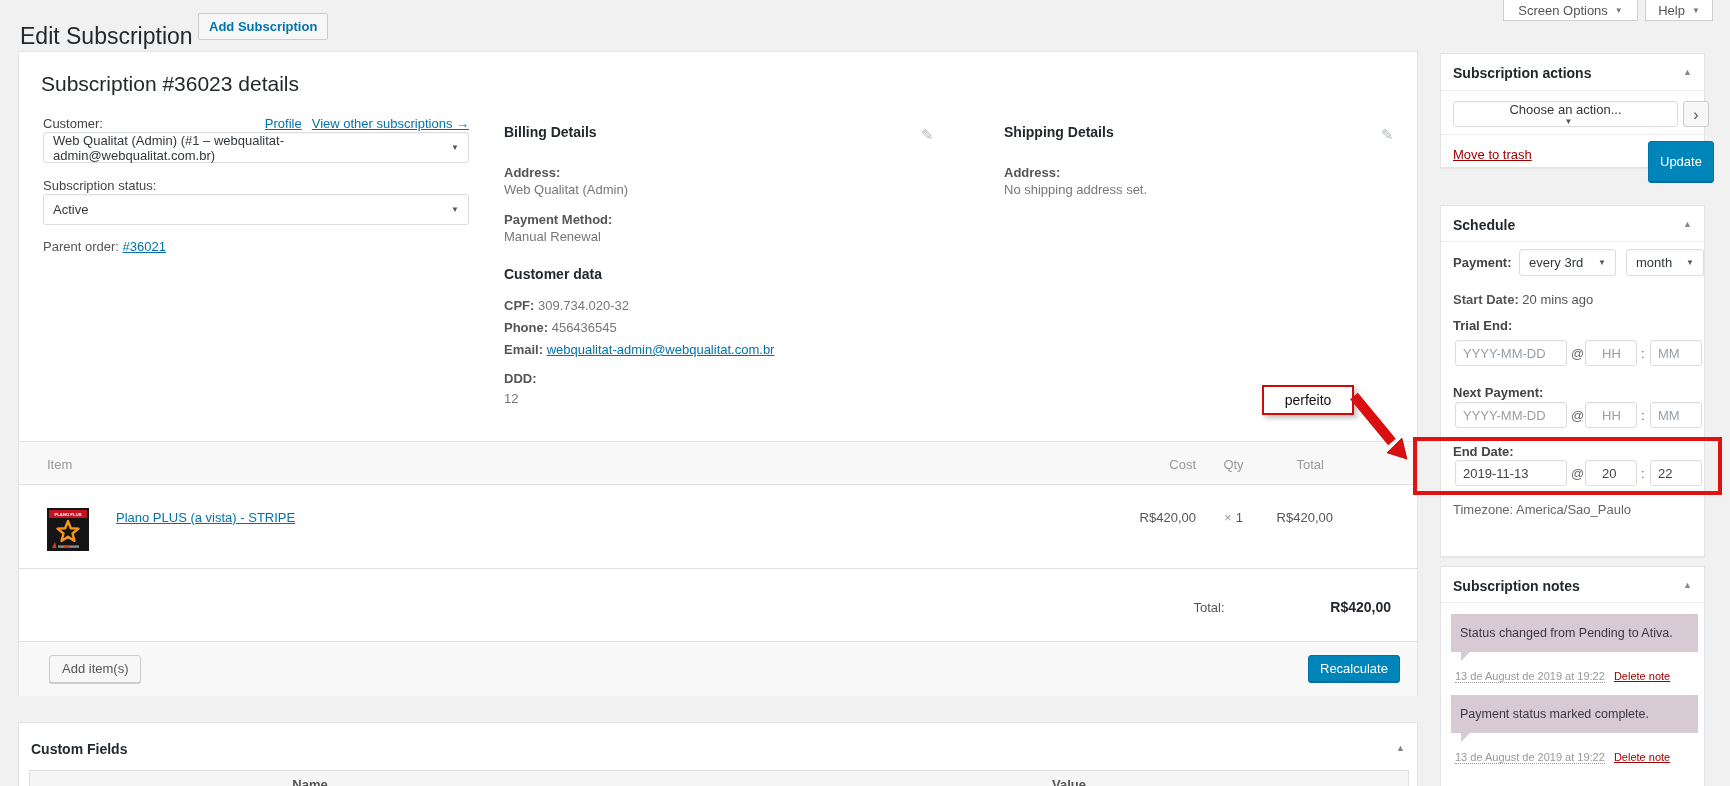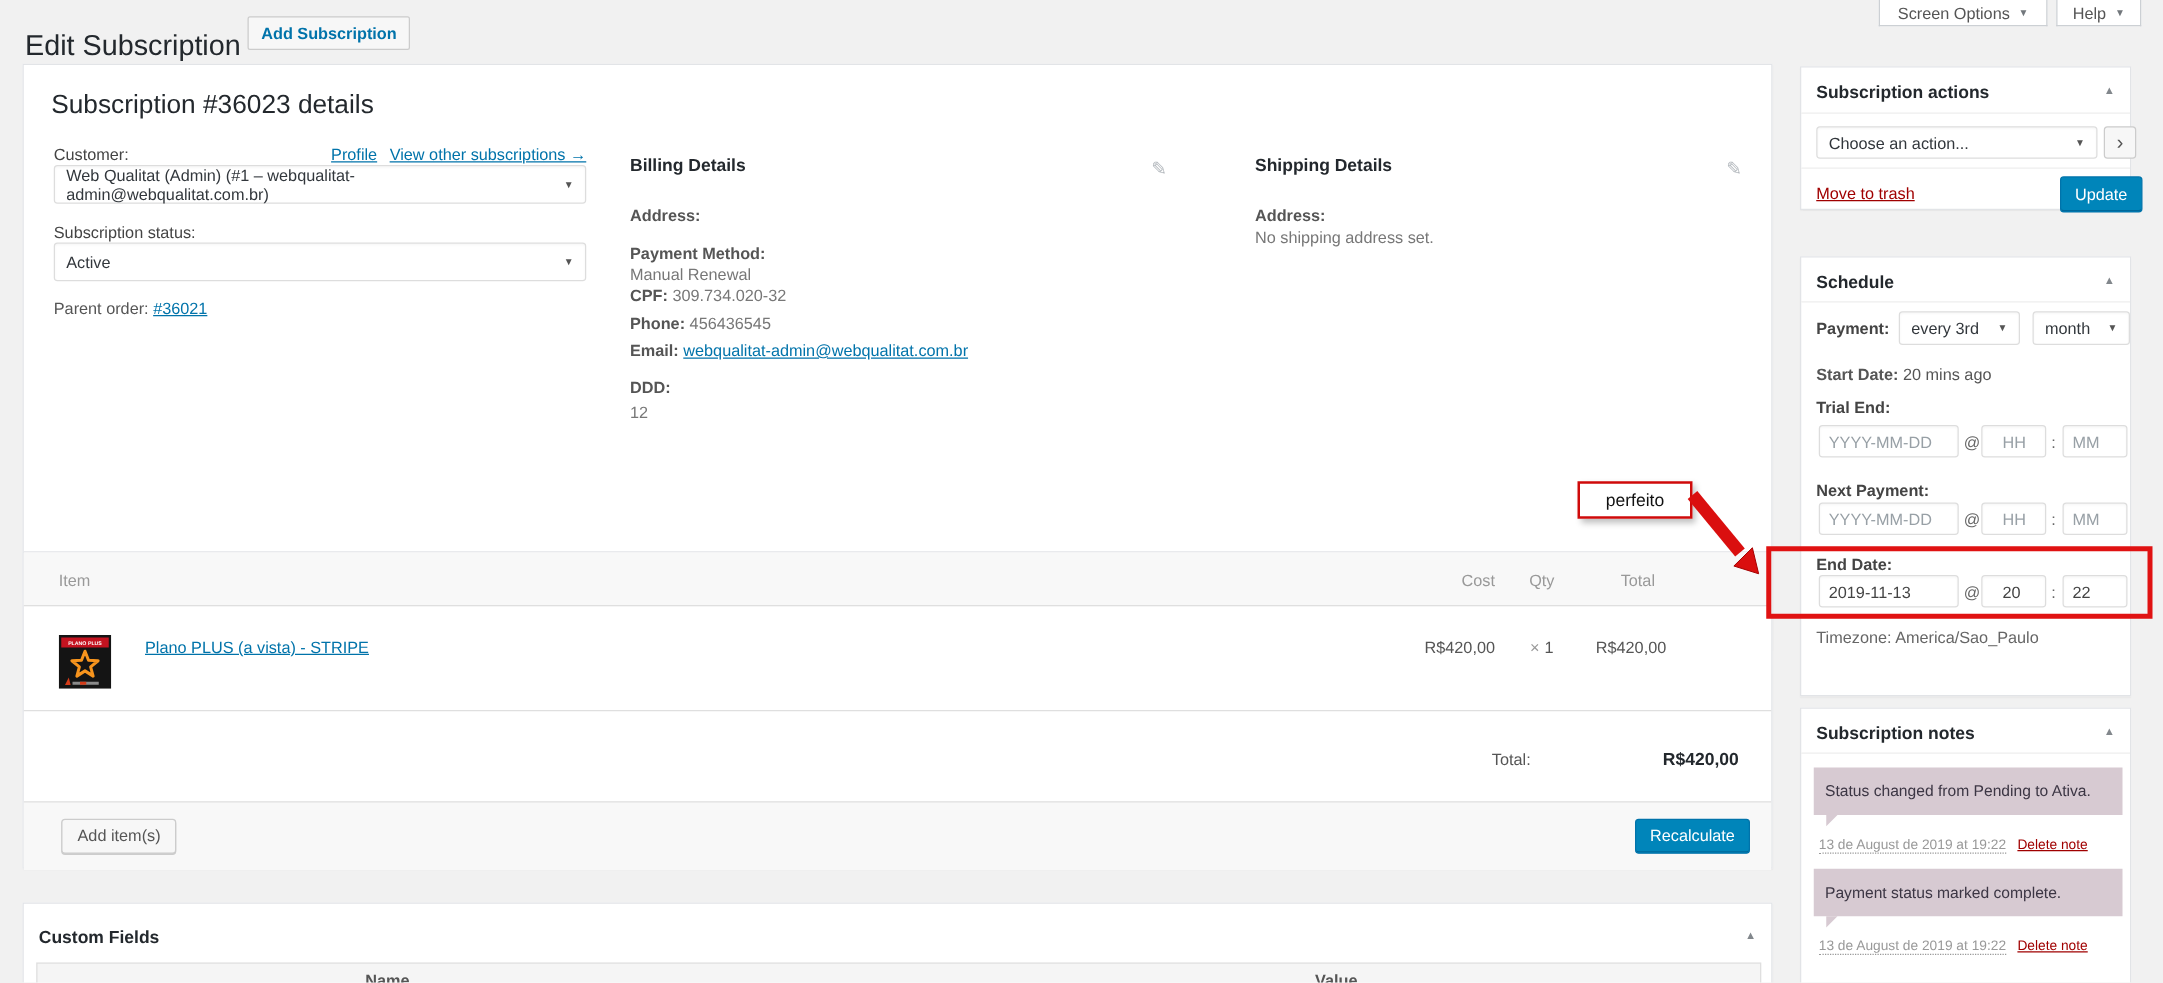--- a/index.html
+++ b/index.html
@@ -104,29 +104,29 @@
   #custom-fields-toggle { top:20px; }
   #cf-header-bar { position:absolute; left:10px; top:47px; width:1380px; height:33px; background:#f5f5f5; border:1px solid #dfdfdf; }
   .cf-col-hdr { position:absolute; top:6px; width:120px; text-align:center; font-weight:bold; color:#555; }
   #cf-name-hdr { left:220px; }
   #cf-value-hdr { left:979px; }
 
   
   #actions-panel { left:1440px; top:53px; width:265px; height:115px; }
   .side-head { position:absolute; left:12px; top:11px; }
   .side-divider { position:absolute; left:0; width:100%; border-top:1px solid #eee; }
-  #actions-select { position:absolute; left:12px; top:47px; width:225px; height:26px; }
+  #actions-select { position:absolute; left:12px; top:47px; width:225px; height:26px;flex-direction:column; }
   #actions-go-btn {
     position:absolute; left:242px; top:47px; width:26px; height:26px;
     background:#f7f7f7; border:1px solid #ccc; border-radius:3px; color:#555;
     font-size:16px; line-height:23px; text-align:center; cursor:pointer;
   }
   #actions-footer-divider { top:80px; }
   #move-to-trash { position:absolute; left:12px; top:93px; color:#a00000; }
-  #update-btn { position:absolute; left:207px; top:87px; height:29px; line-height:24px; }
+  #update-btn { position:absolute; left:207px; top:87px; height:42px; line-height:24px; }
 
   #schedule-panel { left:1440px; top:205px; width:265px; height:352px; }
   #schedule-divider { top:35px; }
   #payment-label { position:absolute; left:12px; top:49px; font-weight:bold; color:#444; }
   #interval-select { position:absolute; left:78px; top:43px; width:97px; height:27px;text-align:right; }
   #period-select  { position:absolute; left:185px; top:43px; width:78px; height:27px; }
   #start-date-line { position:absolute; left:12px; top:86px; color:#555; }
   .sched-label { position:absolute; left:12px; font-weight:bold; color:#444; }
   #trial-label { top:112px; } #next-label { top:179px; } #end-label { top:238px; }
   .sched-row { position:absolute; left:0; width:100%; height:26px; }
@@ -211,22 +211,24 @@
   </div>
 
   <div id="parent-order"><span>Parent order: </span><a>#36021</a></div>
 
   <span id="billing-pencil" class="pencil">✎</span>
   <span id="shipping-pencil" class="pencil">✎</span>
 
   <div id="billing-col" class="addr-col">
     <div class="col-title">Billing Details</div>
     <div class="lbl">Address:</div>
+    <div class="val">Web Qualitat (Admin)</div>
     <div class="lbl mt13">Payment Method:</div>
     <div class="val">Manual Renewal</div>
+    <div class="col-title mt21" style="margin-bottom:14px;">Customer data</div>
     <div><span class="lbl">CPF: </span><span class="val">309.734.020-32</span></div>
     <div class="mt5"><span class="lbl">Phone: </span><span class="val">456436545</span></div>
     <div class="mt5"><span class="lbl">Email: </span><a>webqualitat-admin@webqualitat.com.br</a></div>
     <div class="lbl mt12">DDD:</div>
     <div class="val mt3">12</div>
   </div>
 
   <div id="shipping-col" class="addr-col">
     <div class="col-title">Shipping Details</div>
     <div class="lbl">Address:</div>

